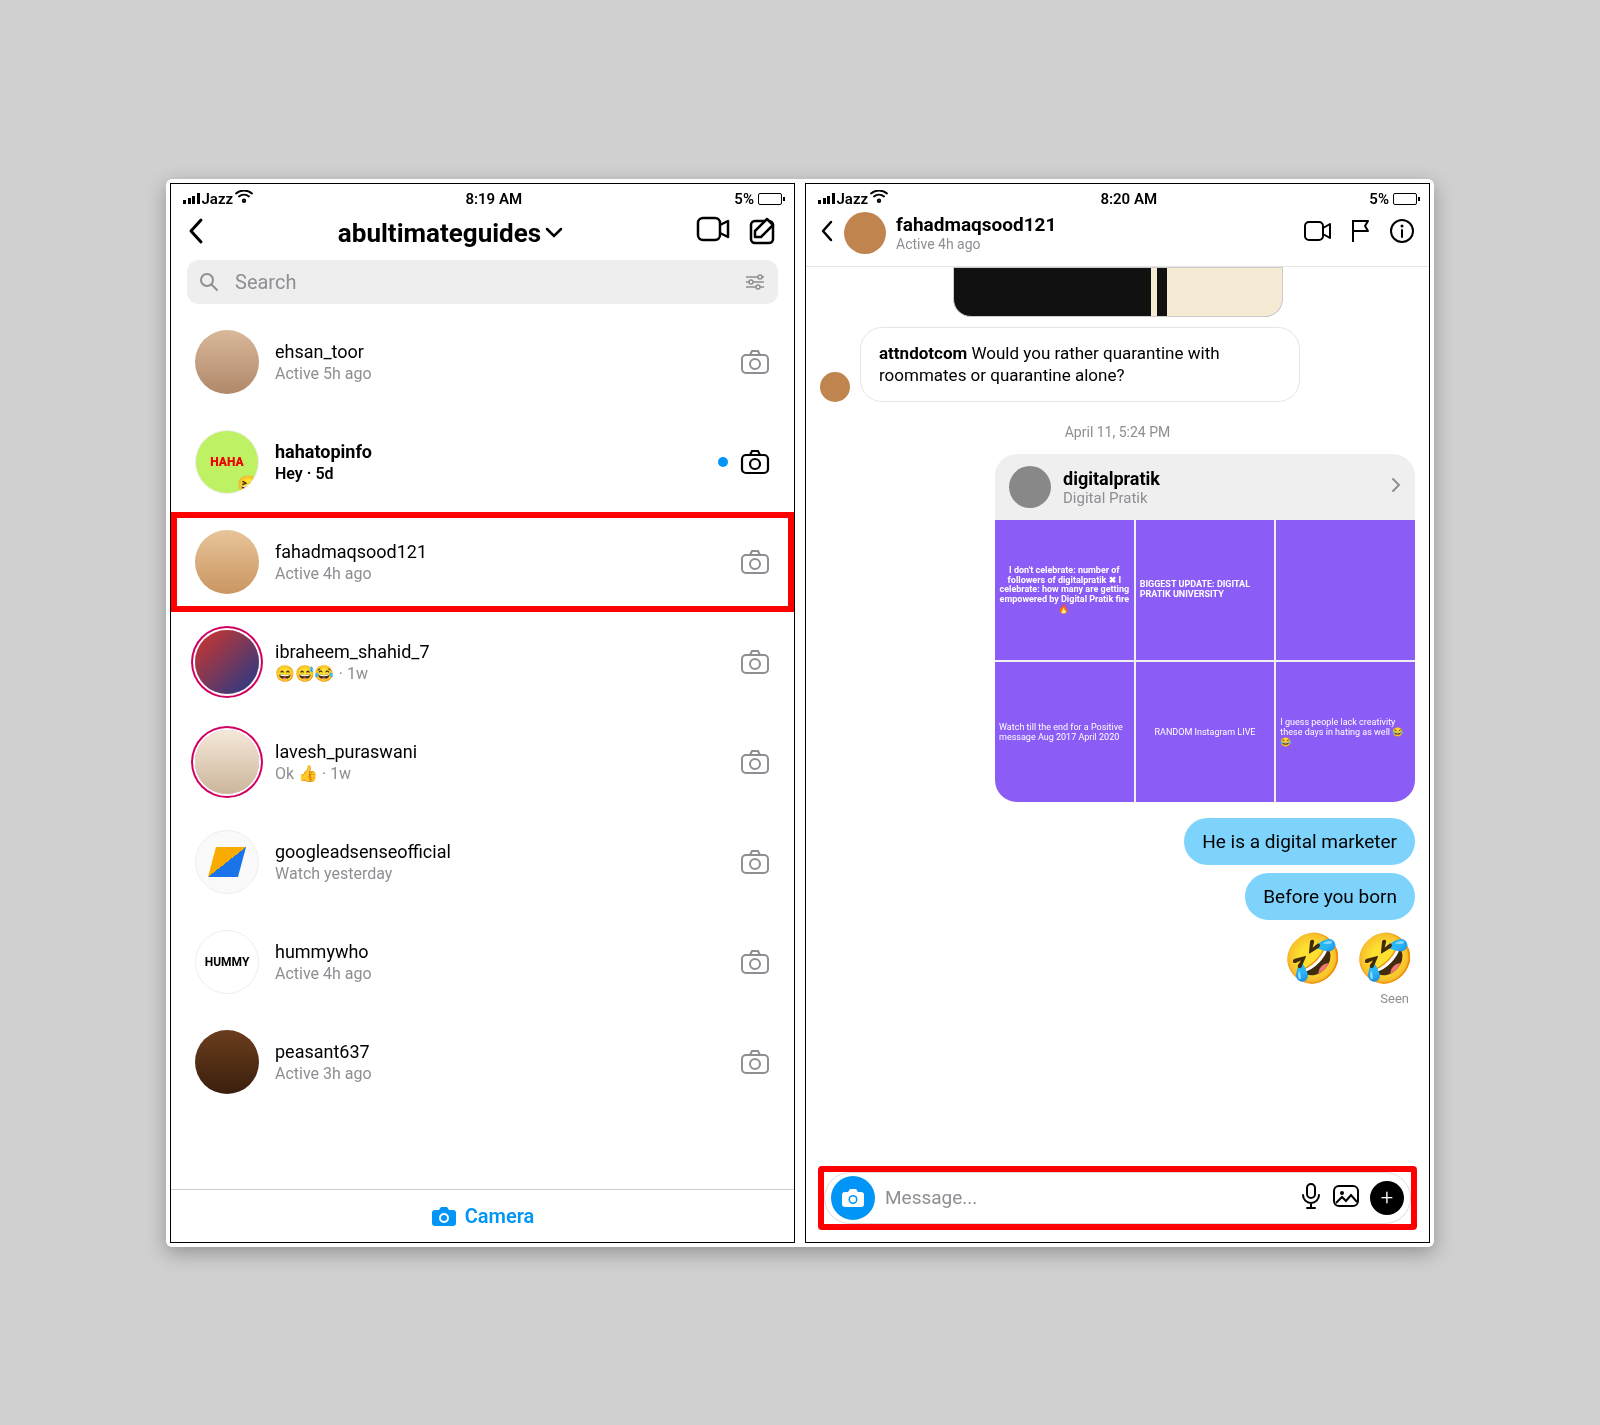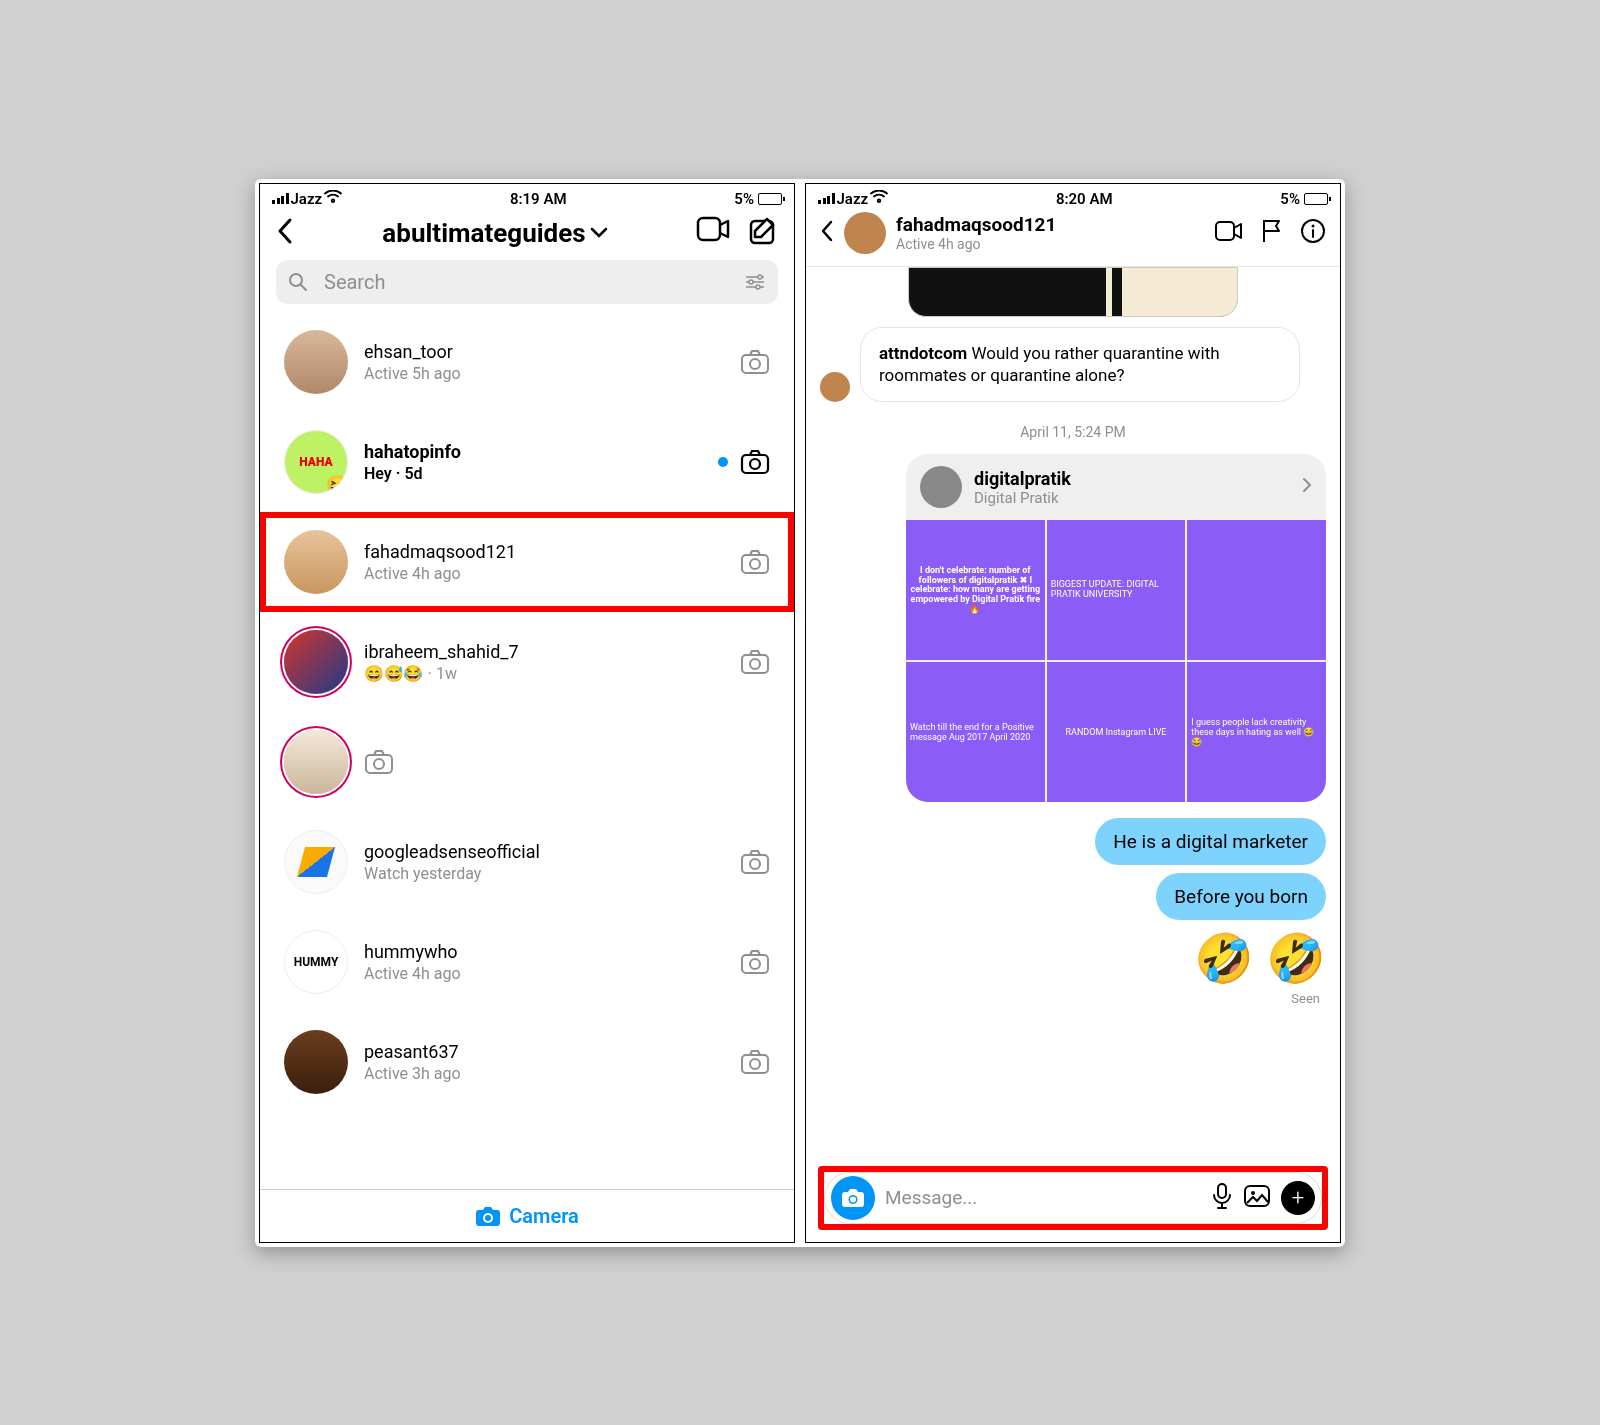--- a/index.html
+++ b/index.html
@@ -14,21 +14,21 @@
   }
   .outer {
     display: flex;
     gap: 10px;
     background: #fff;
     padding: 4px;
     box-shadow: 0 6px 20px rgba(0,0,0,.3);
     border-radius: 6px;
   }
   .screen {
-    width: 536px;
+    width: 625px;
     height: 1060px;
     background: #fff;
     border: 1px solid #000;
     display: flex;
     flex-direction: column;
     position: relative;
   }
   
   .status-bar {
     display: flex;
@@ -124,21 +124,21 @@
   .pc-head .chev { margin-left:auto; color:#8e8e93;}
   .pc-grid {
     display:grid; grid-template-columns:repeat(3,1fr); gap:2px;
     grid-template-rows: 140px 140px;
   }
   .pc-grid > div {
     background:#8b5cf6; font-size:9px; color:#fff; padding:4px;
     display:flex; flex-direction:column; justify-content:center; overflow:hidden;
   }
   .tile1{background:#fff;color:#000;font-weight:700;line-height:1.1;text-align:center;}
-  .tile2{background:#0b9b3e;font-weight:400;font-size:14px;line-height:1.1;padding:10px;}
+  .tile2{background:#0b9b3e;font-weight:700;font-size:14px;line-height:1.1;padding:10px;}
   .tile3{background:linear-gradient(#e6d7c8,#d0bfa8);}
   .tile4{background:#fff;color:#000;}
   .tile5{background:#fff;color:#000;text-align:center;}
   .tile6{background:#111;}
   .bubble-out {
     align-self:flex-end; background:#7dd3fc; border-radius:24px; padding:12px 18px;
     font-size:19px; margin-top:8px;
   }
   .emoji-row { align-self:flex-end; font-size:48px; margin-top:10px;}
   .seen { align-self:flex-end; color:#8e8e93; font-size:13px; margin:4px 6px 0 0;}
@@ -301,20 +301,24 @@
             <svg width="30" height="26" viewBox="0 0 30 26">
               <rect x="2" y="6" width="26" height="18" rx="4" fill="none" stroke="#8e8e93" stroke-width="2"></rect>
               <circle cx="15" cy="15" r="5" fill="none" stroke="#8e8e93" stroke-width="2"></circle>
               <path d="M10 6l2-4h6l2 4" fill="none" stroke="#8e8e93" stroke-width="2"></path>
             </svg>
           </div>
       </div>
 
       <div class="conv-item">
         <div class="avatar c5 ring"></div>
+        <div class="conv-text">
+          <div class="conv-name">lavesh_puraswani</div>
+          <div class="conv-sub">Ok 👍  · 1w</div>
+        </div>
         <div class="conv-right">
             <svg width="30" height="26" viewBox="0 0 30 26">
               <rect x="2" y="6" width="26" height="18" rx="4" fill="none" stroke="#8e8e93" stroke-width="2"></rect>
               <circle cx="15" cy="15" r="5" fill="none" stroke="#8e8e93" stroke-width="2"></circle>
               <path d="M10 6l2-4h6l2 4" fill="none" stroke="#8e8e93" stroke-width="2"></path>
             </svg>
           </div>
       </div>
 
       <div class="conv-item">

